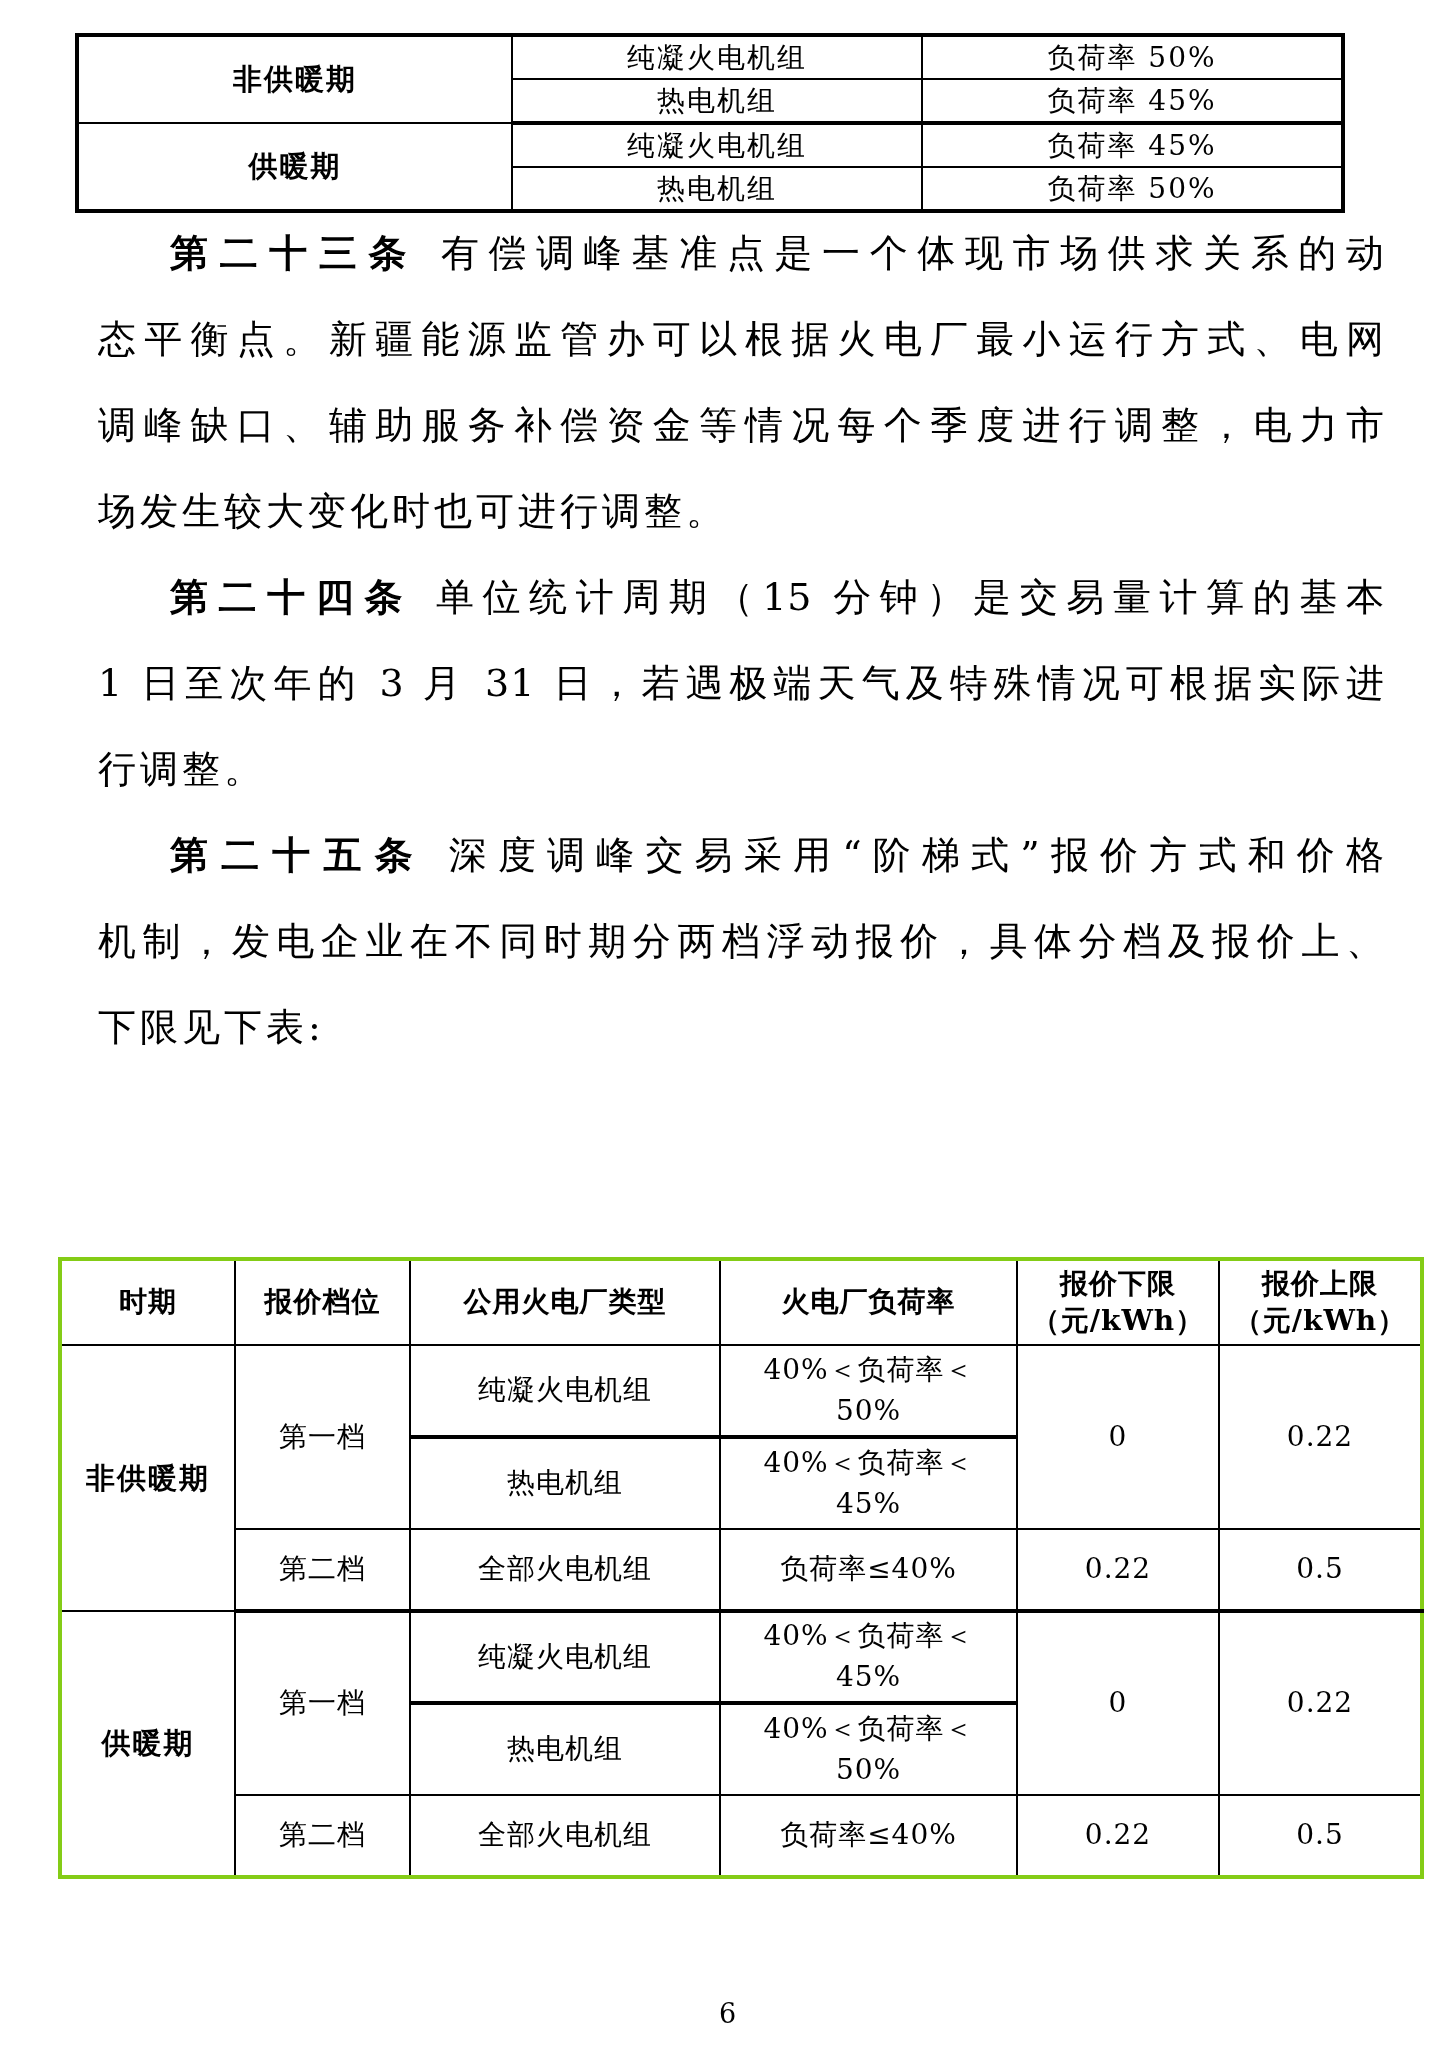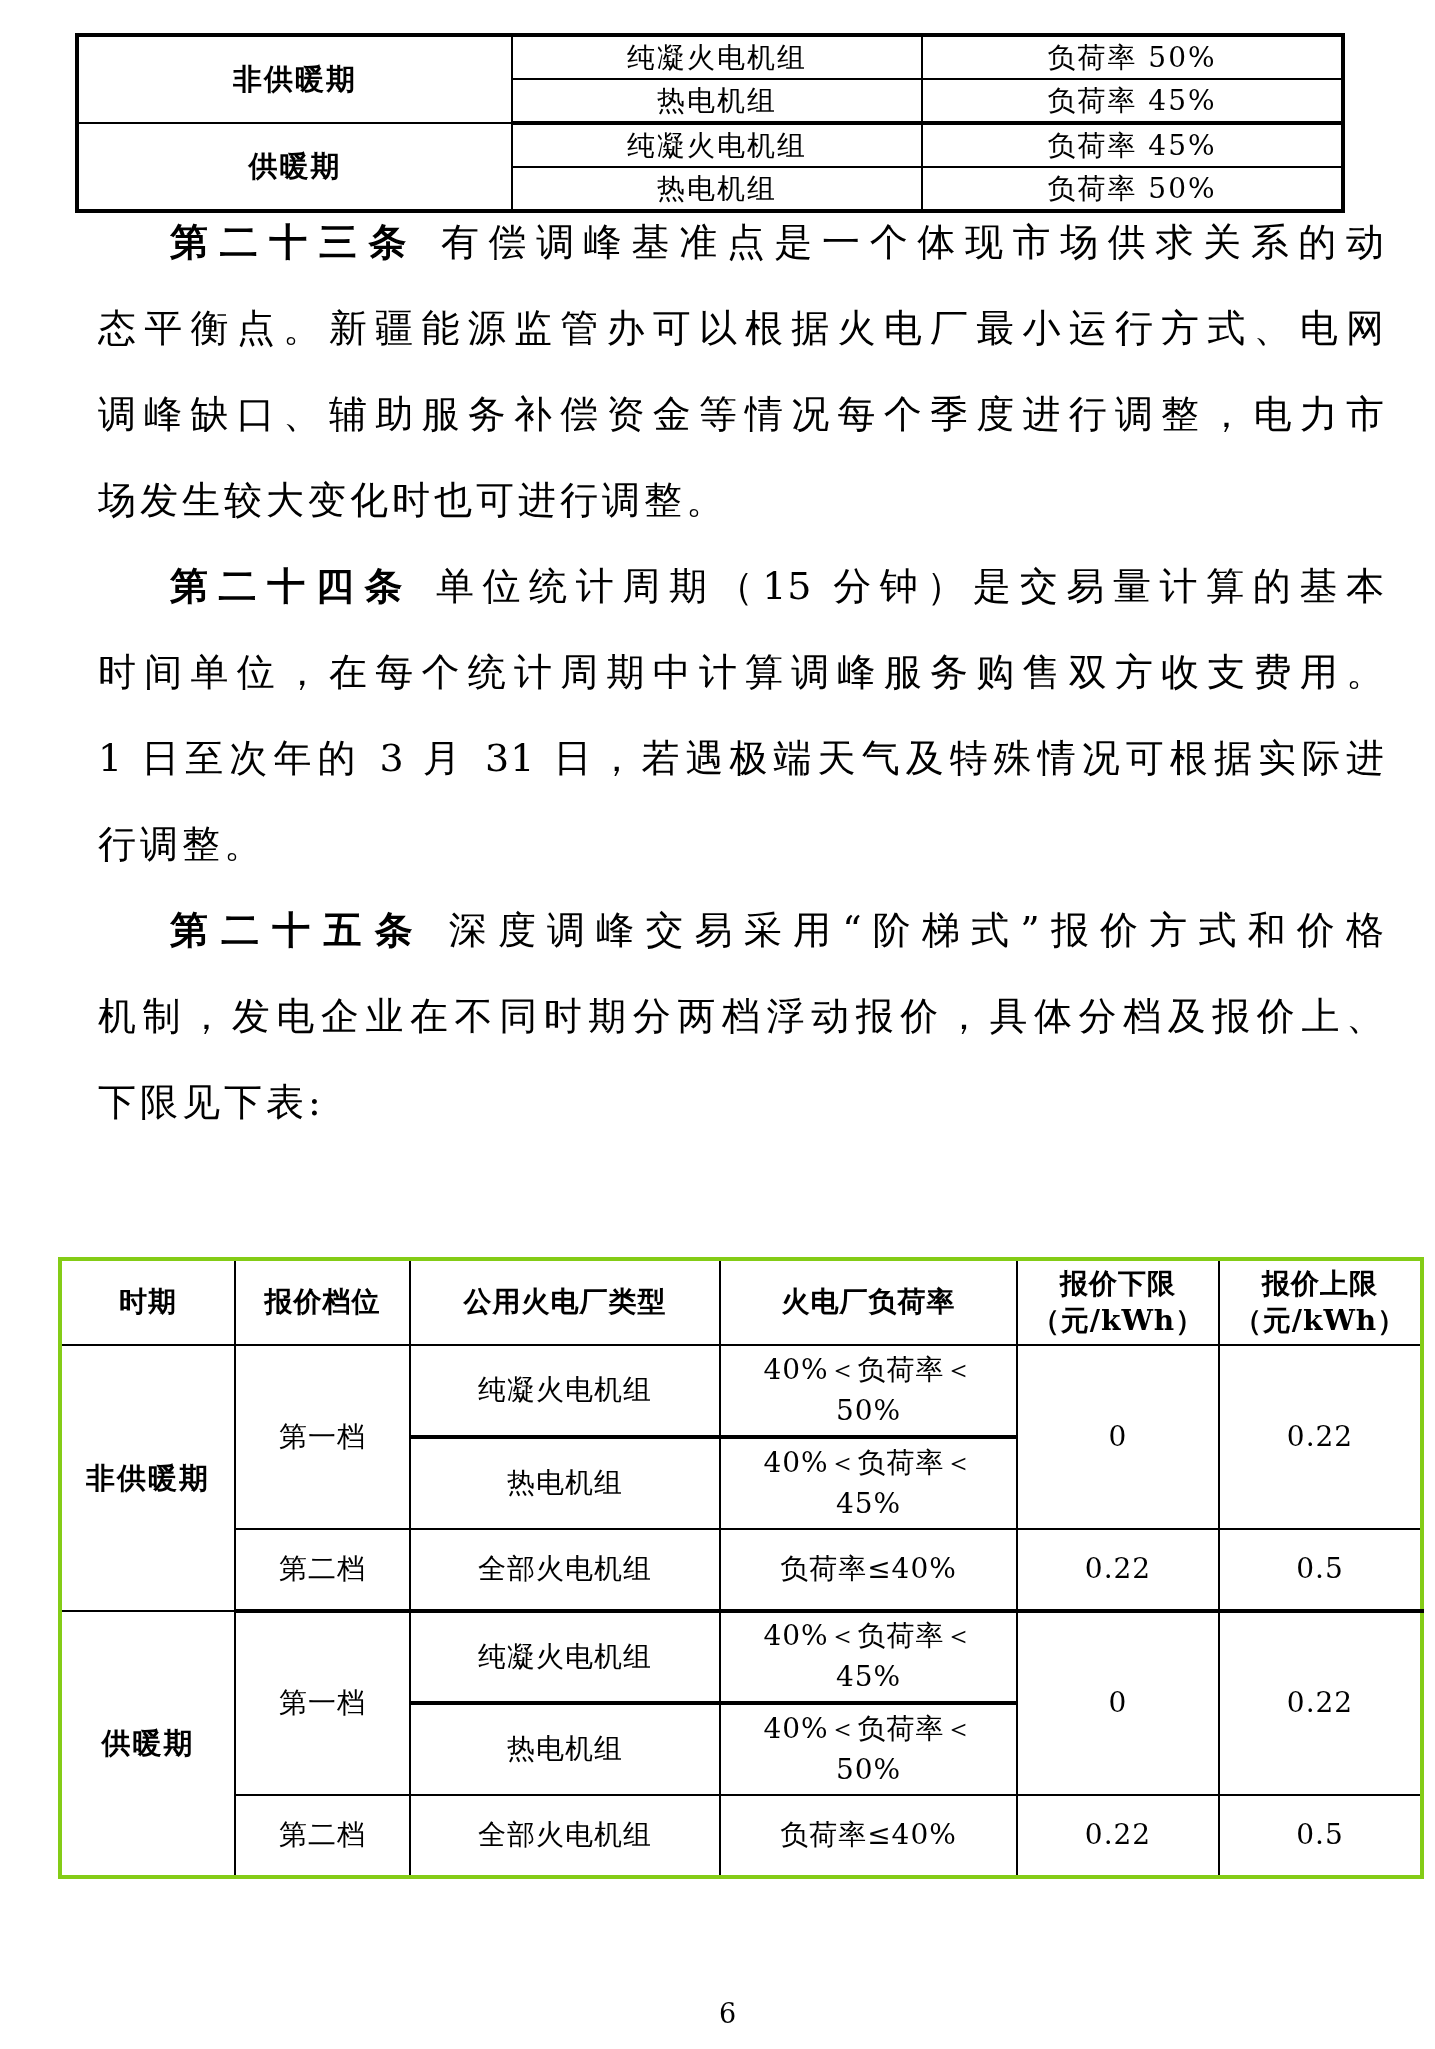--- a/index.html
+++ b/index.html
@@ -16,21 +16,21 @@
 
   
   .tbl-top{position:absolute;left:55px;top:33px;width:1266px;font-size:28px;border:4px solid #000;}
   .tbl-top td{border:2.5px solid #000;height:44px;letter-spacing:2px;}
   .tbl-top .period-cell{font-weight:bold;font-size:29px;}
   .tbl-top tr.grp-end td{border-bottom-width:4px;}
 
   
   .text-block{position:absolute;left:78px;top:212px;width:1287px;}
   .line{
-    height:86px;line-height:60px;font-size:38px;overflow:hidden;
+    height:86px;line-height:82px;font-size:38px;overflow:hidden;
     text-align:justify;text-align-last:justify;letter-spacing:1px;
     white-space:normal;
   }
   .line.first{text-indent:72px;}
   .line.end{text-align:right;text-align-last:left;letter-spacing:4px;}
   .art-heading{font-weight:bold;margin-right:0.6em;letter-spacing:3px;}
 
   
   .tbl-price{position:absolute;left:38px;top:1257px;width:1362px;font-size:28px;border:4px solid #84cc16;}
   .tbl-price th,.tbl-price td{border:2.5px solid #000;letter-spacing:1px;}
@@ -86,21 +86,20 @@
     <div class="line first">
       <span class="art-heading">第二十三条</span><span>有偿调峰基准点是一个体现市场供求关系的动</span>
     </div>
     <div class="line">态平衡点。新疆能源监管办可以根据火电厂最小运行方式、电网</div>
     <div class="line">调峰缺口、辅助服务补偿资金等情况每个季度进行调整，电力市</div>
     <div class="line end">场发生较大变化时也可进行调整。</div>
 
     <div class="line first">
       <span class="art-heading">第二十四条</span><span>单位统计周期（15 分钟）是交易量计算的基本</span>
     </div>
-    <div class="line">时间单位，在每个统计周期中计算调峰服务购售双方收支费用。</div>
     <div class="line">1 日至次年的 3 月 31 日，若遇极端天气及特殊情况可根据实际进</div>
     <div class="line end">行调整。</div>
 
     <div class="line first">
       <span class="art-heading">第二十五条</span><span>深度调峰交易采用“阶梯式”报价方式和价格</span>
     </div>
     <div class="line">机制，发电企业在不同时期分两档浮动报价，具体分档及报价上、</div>
     <div class="line end">下限见下表:</div>
   </div>
 

